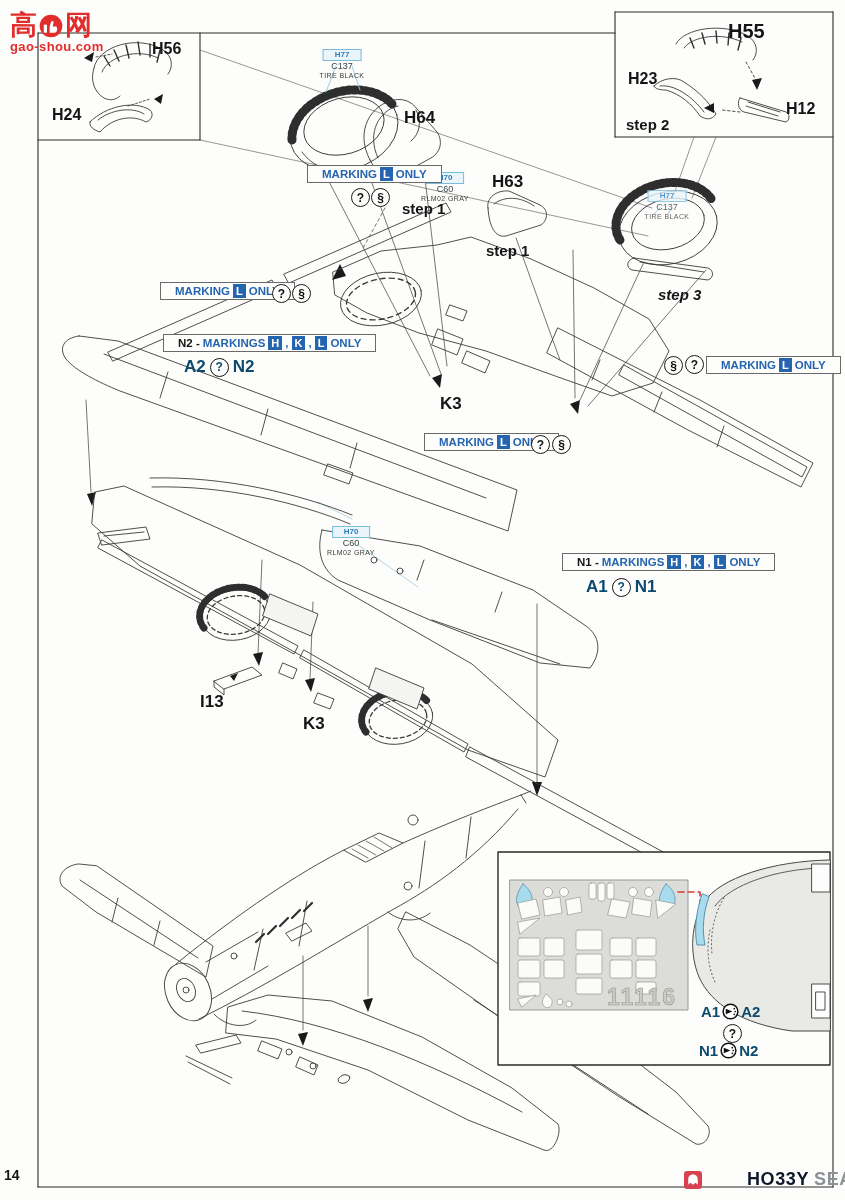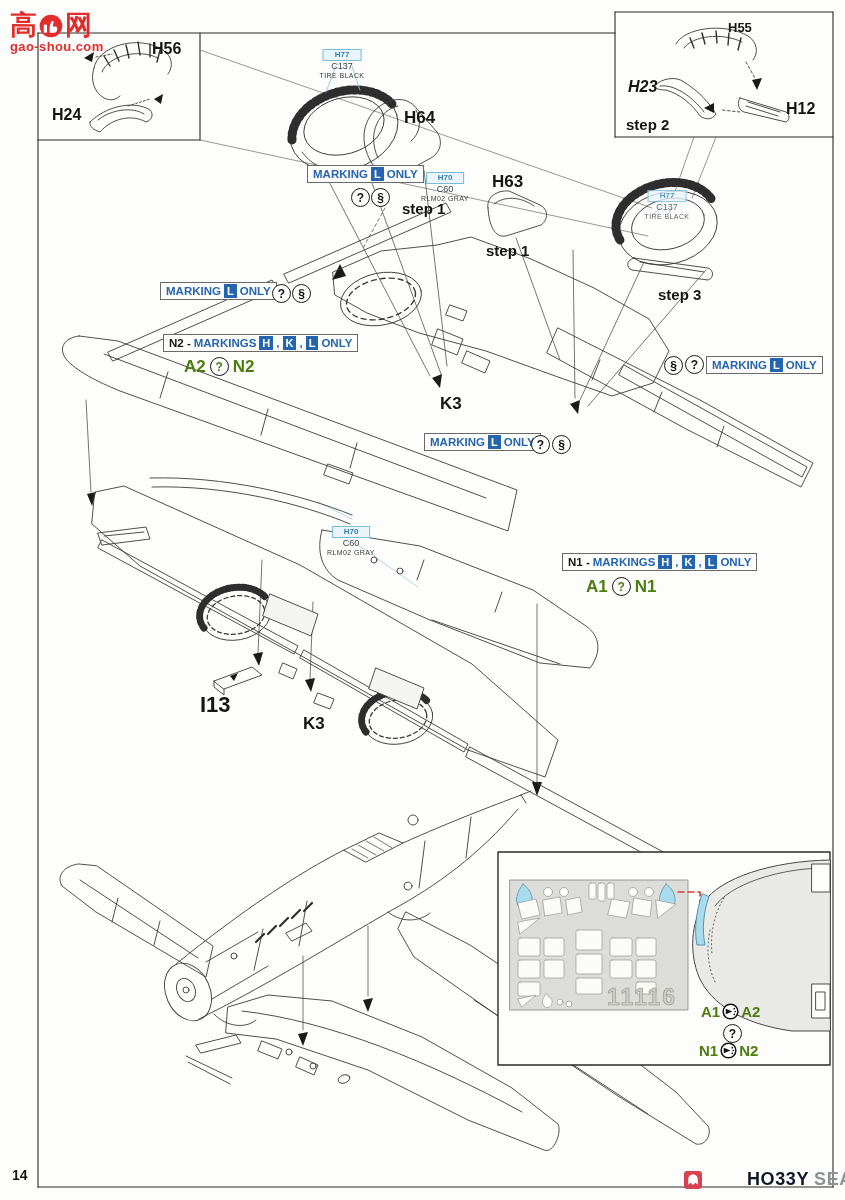--- a/index.html
+++ b/index.html
@@ -2,41 +2,41 @@
 <html><head>
 <meta charset="utf-8">
 <style>
   html,body{margin:0;padding:0;background:#efefec;}
   .page{position:relative;width:845px;height:1200px;background:#fdfdfb;overflow:hidden;
         font-family:"Liberation Sans","DejaVu Sans",sans-serif;}
   .art{position:absolute;left:0;top:0;z-index:1;}
   .plabel{position:absolute;z-index:3;font-weight:bold;color:#151515;white-space:nowrap;}
   .steplabel{position:absolute;z-index:3;font-weight:bold;font-size:15px;color:#151515;white-space:nowrap;}
   .badge{position:absolute;z-index:3;display:flex;align-items:center;gap:3px;background:#fdfdfb;
-         border:1px solid #6a6a6a;padding:1px 5px;font-size:11.5px;font-weight:bold;color:#2565b0;white-space:nowrap;}
+         border:1px solid #6a6a6a;padding:1px 14px;font-size:11.5px;font-weight:bold;color:#2565b0;white-space:nowrap;}
   .badge .blk{color:#151515;}
   .lbox{display:inline-block;background:#2565b0;color:#fff;padding:0 3px;font-size:11px;line-height:14px;}
   .csym{position:absolute;z-index:3;width:17px;height:17px;border:1.7px solid #1a1a1a;border-radius:50%;
         display:flex;align-items:center;justify-content:center;font-weight:bold;font-size:12px;color:#111;background:#fdfdfb;}
-  .rel{position:absolute;z-index:3;display:flex;align-items:flex-start;gap:4px;font-weight:bold;font-size:17px;color:#4d7c0f;white-space:nowrap;}
+  .rel{position:absolute;z-index:3;display:flex;align-items:center;gap:4px;font-weight:bold;font-size:17px;color:#0c4a6e;white-space:nowrap;}
   .rel .ic{width:17px;height:17px;border:1.7px solid #111;border-radius:50%;display:flex;align-items:center;justify-content:center;font-size:12px;background:#fff;}
   .rel.small{font-size:15px;gap:2px;}
   .callout{position:absolute;z-index:3;text-align:center;transform:translateX(-50%);line-height:1.2;}
   .callout .ref{display:inline-block;border:1px solid #79bcdc;background:#e9f5fb;color:#2e7fbd;font-size:8px;font-weight:bold;padding:0 11px;}
   .callout .code{font-size:9px;color:#35424a;font-weight:normal;}
   .callout .cname{font-size:7px;color:#3a3a3a;letter-spacing:.4px;white-space:nowrap;}
   .callout.faded{opacity:.8;}
   .wm{position:absolute;left:10px;top:12px;z-index:4;color:#e22d2d;}
   .wm .row{display:flex;align-items:center;gap:2px;font-weight:bold;font-size:27px;line-height:1;}
   .wm .url{font-size:13px;font-weight:bold;letter-spacing:.4px;margin-top:0px;text-align:center;}
   .hobby{position:absolute;left:684px;top:1169px;z-index:4;display:flex;align-items:center;gap:5px;
          font-weight:bold;font-size:18px;letter-spacing:.6px;white-space:nowrap;}
   .hobby .hb{color:#0f172a;margin-left:40px;}
   .hobby .sr{color:#8d9195;}
-  .pagenum{position:absolute;left:12px;top:1167px;z-index:4;font-size:14px;font-weight:bold;color:#151515;}
+  .pagenum{position:absolute;left:4px;top:1167px;z-index:4;font-size:14px;font-weight:bold;color:#151515;}
 </style>
 </head>
 <body>
 
 <div class="page">
 
 <svg class="art" width="845" height="1200" viewBox="0 0 845 1200" fill="none" stroke="#3b3b3b" stroke-width="0.9" stroke-linejoin="round" stroke-linecap="round">
 
   <g stroke="#2a2a2a" stroke-width="1.1">
     <line x1="38" y1="33" x2="38" y2="1187"></line>
@@ -340,31 +340,31 @@
     </span>
     <span>网</span>
   </div>
   <div class="url">gao-shou.com</div>
 </div>
 
 <div class="plabel" style="left:152px;top:40px;font-size:16px;">H56</div>
 <div class="plabel" style="left:52px;top:106px;font-size:16px;">H24</div>
 <div class="plabel" style="left:404px;top:108px;font-size:17px;">H64</div>
 <div class="plabel" style="left:492px;top:172px;font-size:17px;">H63</div>
-<div class="plabel" style="left:728px;top:20px;font-size:13px;">H55</div>
-<div class="plabel" style="left:628px;top:78px;font-size:16px;font-style:italic;">H23</div>
+<div class="plabel" style="left:728px;top:20px;font-size:20px;">H55</div>
+<div class="plabel" style="left:628px;top:70px;font-size:16px;">H23</div>
 <div class="plabel" style="left:786px;top:100px;font-size:16px;">H12</div>
 <div class="plabel" style="left:440px;top:394px;font-size:17px;">K3</div>
 <div class="plabel" style="left:303px;top:714px;font-size:17px;">K3</div>
-<div class="plabel" style="left:200px;top:692px;font-size:22px;">I13</div>
+<div class="plabel" style="left:200px;top:692px;font-size:17px;">I13</div>
 
 <div class="steplabel" style="left:402px;top:200px;">step 1</div>
 <div class="steplabel" style="left:486px;top:242px;">step 1</div>
 <div class="steplabel" style="left:626px;top:116px;">step 2</div>
-<div class="steplabel" style="left:658px;top:286px;">step 3</div>
+<div class="steplabel" style="left:658px;top:286px;font-style:italic;">step 3</div>
 
 <div class="callout" style="left:342px;top:42px;">
   <span class="ref">H77</span>
   <div class="code">C137</div>
   <div class="cname">TIRE BLACK</div>
 </div>
 <div class="callout" style="left:445px;top:165px;">
   <span class="ref">H70</span>
   <div class="code">C60</div>
   <div class="cname">RLM02 GRAY</div>

